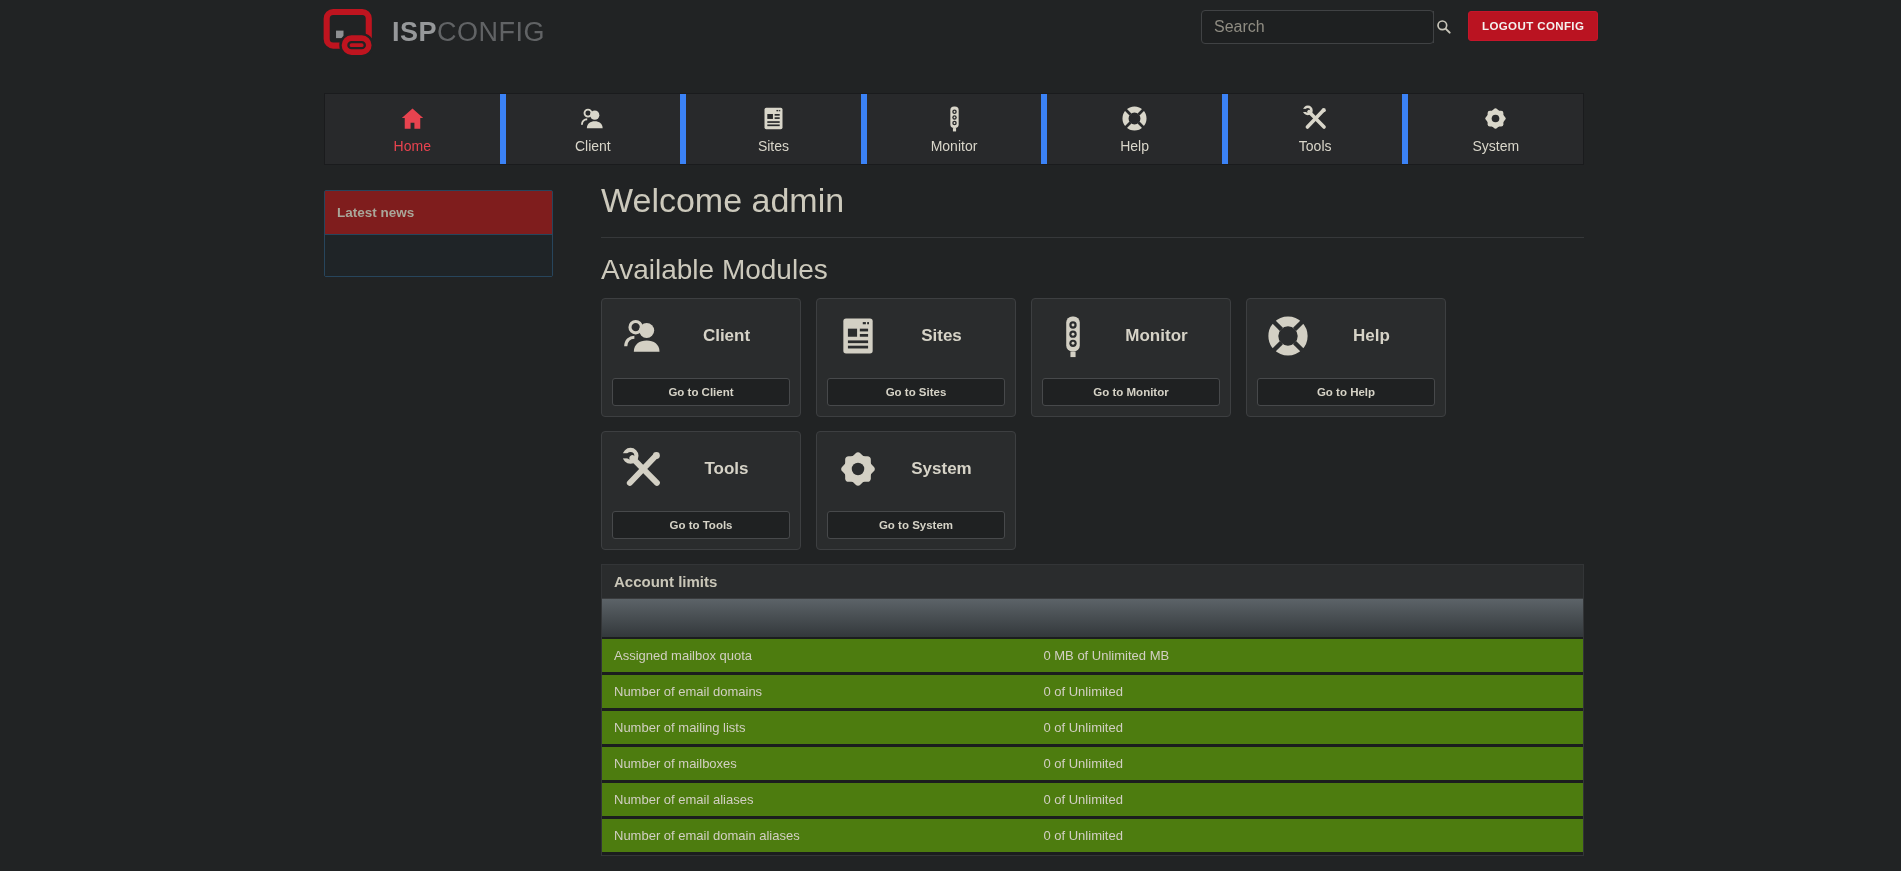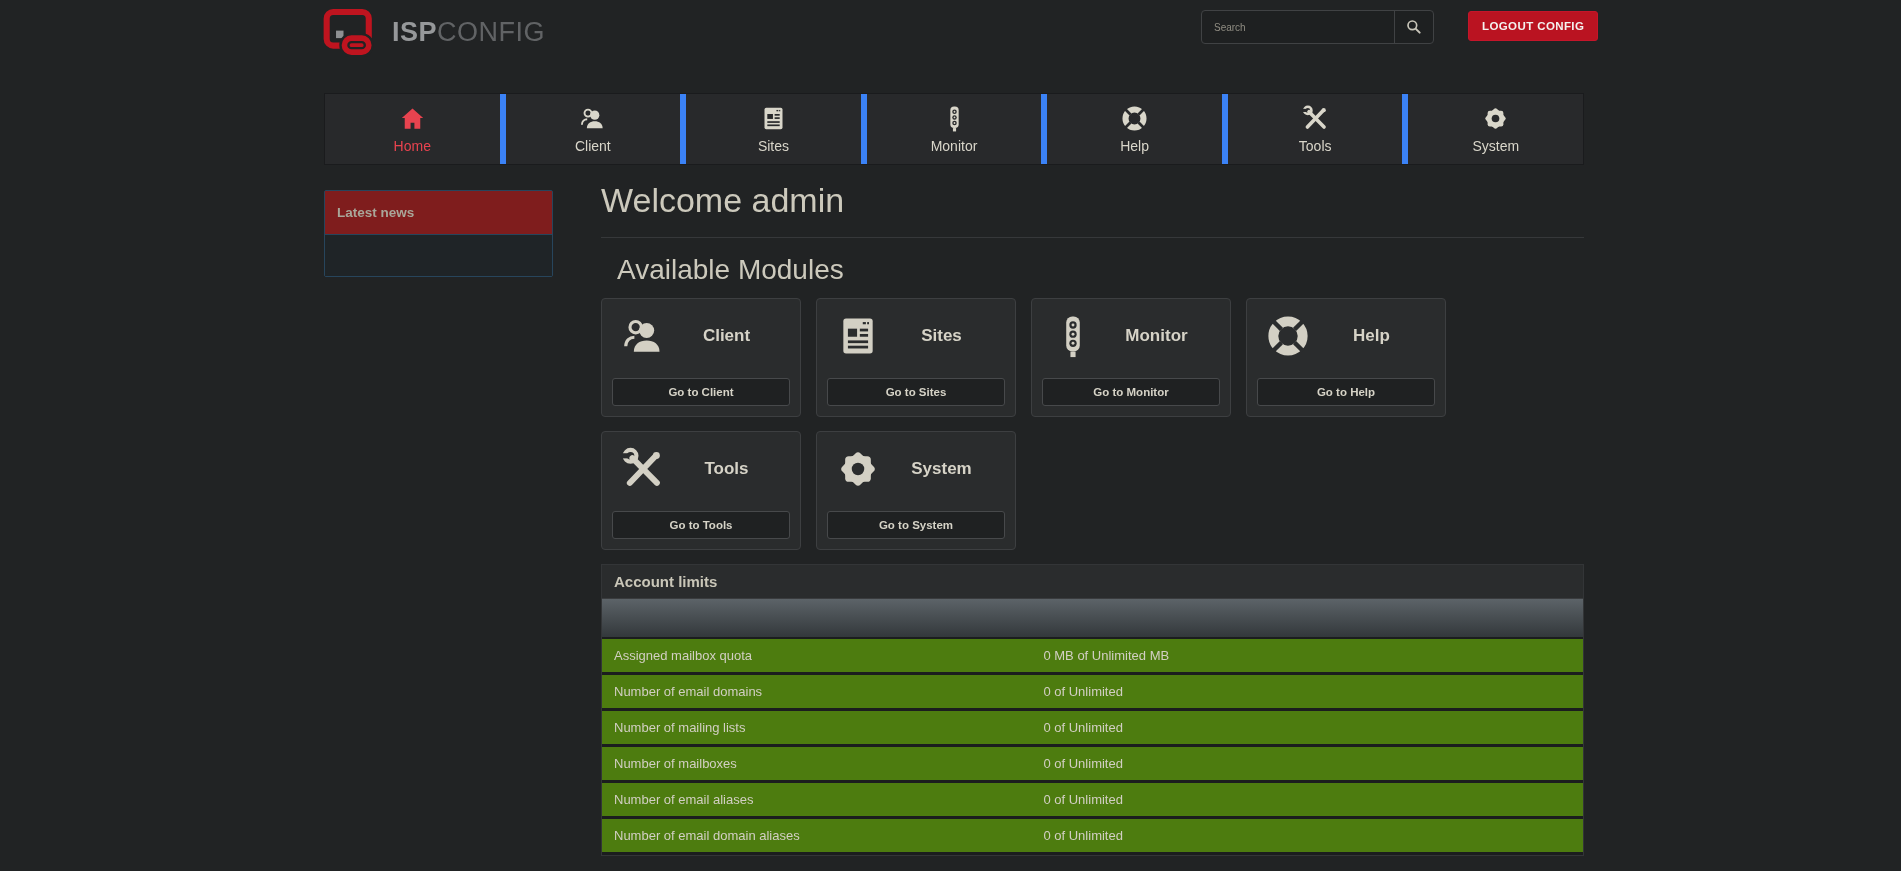--- a/index.html
+++ b/index.html
@@ -18,21 +18,21 @@
   .logo-text b { color:#96989a; font-weight:bold; }
   .logo-text span { color:#616365; font-weight:normal; }
 
   .search-group {
     position:absolute; left:1201px; top:10px; width:233px; height:34px;
     border:1px solid #404244; border-radius:4px; background:#1e2021;
     display:flex; align-items:stretch;
   }
   .search-input {
     flex:1; background:transparent; border:none; outline:none;
-    color:#cfccc0; font-size:10px; padding:0 12px;
+    color:#cfccc0; font-size:16px; padding:0 12px;
     font-family:"Liberation Sans", sans-serif;
   }
   .search-input::placeholder { color:#8f8c82; opacity:1; }
   .search-btn {
     width:39px; background:transparent; border:none; border-left:1px solid #404244;
     color:#c9c6ba; cursor:pointer; display:flex; align-items:center; justify-content:center;
   }
   .logout-btn {
     position:absolute; left:1468px; top:11px; height:30px; padding:0 13px;
     background:#ba1321; border:1px solid #c5152a; border-radius:3px;
@@ -65,21 +65,21 @@
     background:#7f1d1d; border-bottom:1px solid #27455c;
   }
   .sidebar-body { height:41px; background:#1f2427; }
 
   
   .main { position:absolute; left:601px; top:165px; width:983px; }
   .welcome-title {
     font-size:34px; font-weight:normal; color:#ccc9bc;
     padding:16px 0 17px; border-bottom:1px solid #36383a;
   }
-  .modules-title { margin-top:16px; font-size:28px; font-weight:normal; color:#ccc9bc;margin-left:16px; }
+  .modules-title { margin-top:16px; font-size:28px; font-weight:normal; color:#ccc9bc; }
 
   .cards { margin-top:12px; display:flex; flex-wrap:wrap; gap:14px 15px; width:880px; }
   .card {
     width:200px; height:119px; background:#2a2c2d;
     border:1px solid #3d3f41; border-radius:4px; position:relative;
   }
   .card-head { display:flex; align-items:center; height:74px; padding:0 12px 0 19px; }
   .card-icon { width:44px; height:44px; color:#d3d0c4; --cut:#2a2c2d; flex:none; }
   .card-title { flex:1; text-align:center; font-size:17px; font-weight:bold; color:#d6d3c7; }
   .card-btn {

